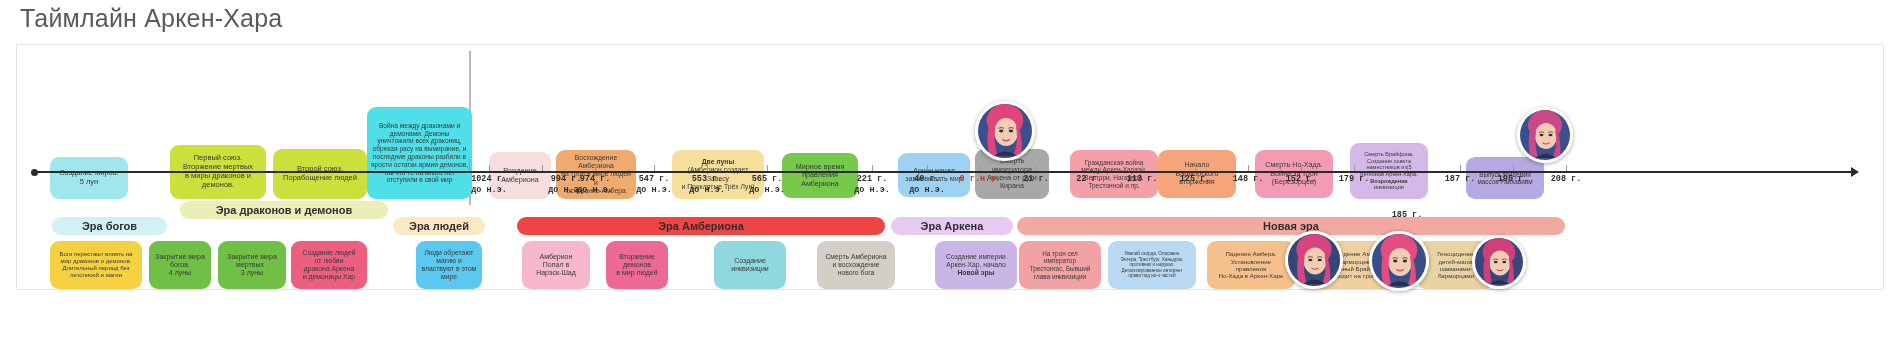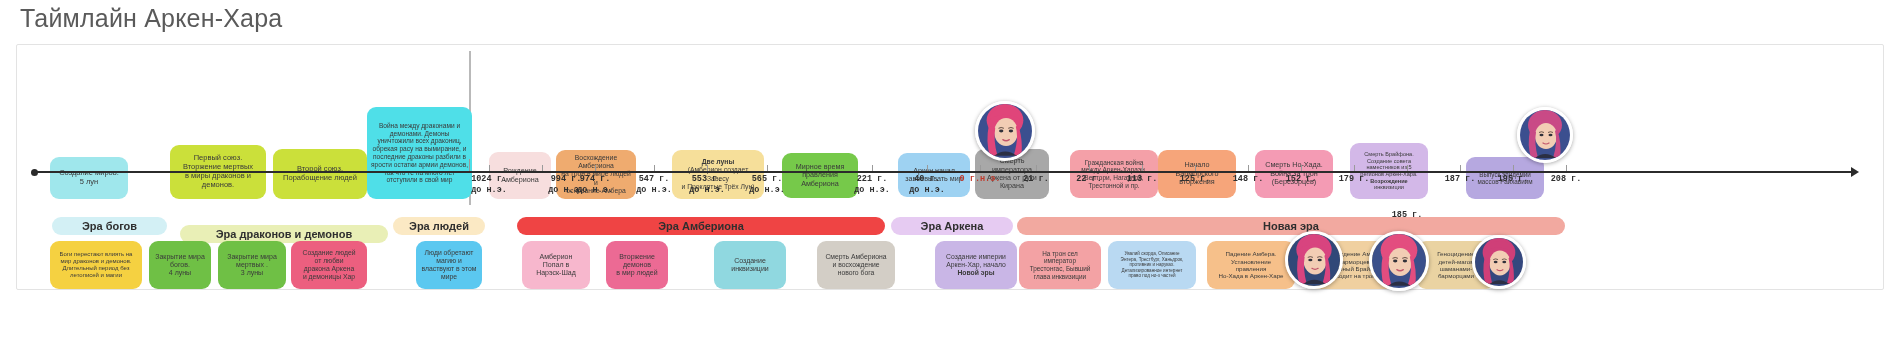--- a/index.html
+++ b/index.html
@@ -172,21 +172,21 @@
       <div class="date" style="left: 1472px; top: 129px; width: 48px;">195 г.</div>
       <div class="tick" style="left: 1496px; top: 120px; height: 6px;"></div>
       <div class="date" style="left: 1525px; top: 129px; width: 48px;">208 г.</div>
       <div class="tick" style="left: 1549px; top: 120px; height: 6px;"></div>
     </div>
 
   <div id="eras">
       <div class="era" style="left: 35px; top: 172px; width: 115px; background: rgb(211, 240, 245);">
         <span>Эра богов</span>
       </div>
-      <div class="era" style="left: 163px; top: 180px; width: 208px; background: rgb(233, 239, 182);">
+      <div class="era" style="left: 163px; top: 156px; width: 208px; background: rgb(233, 239, 182);">
         <span>Эра драконов и демонов</span>
       </div>
       <div class="era" style="left: 376px; top: 172px; width: 92px; background: rgb(251, 233, 196);">
         <span>Эра людей</span>
       </div>
       <div class="era" style="left: 500px; top: 172px; width: 368px; background: #ef4444;">
         <span>Эра Амбериона</span>
       </div>
       <div class="era" style="left: 874px; top: 172px; width: 122px; background: rgb(230, 203, 242);">
         <span>Эра Аркена</span>

